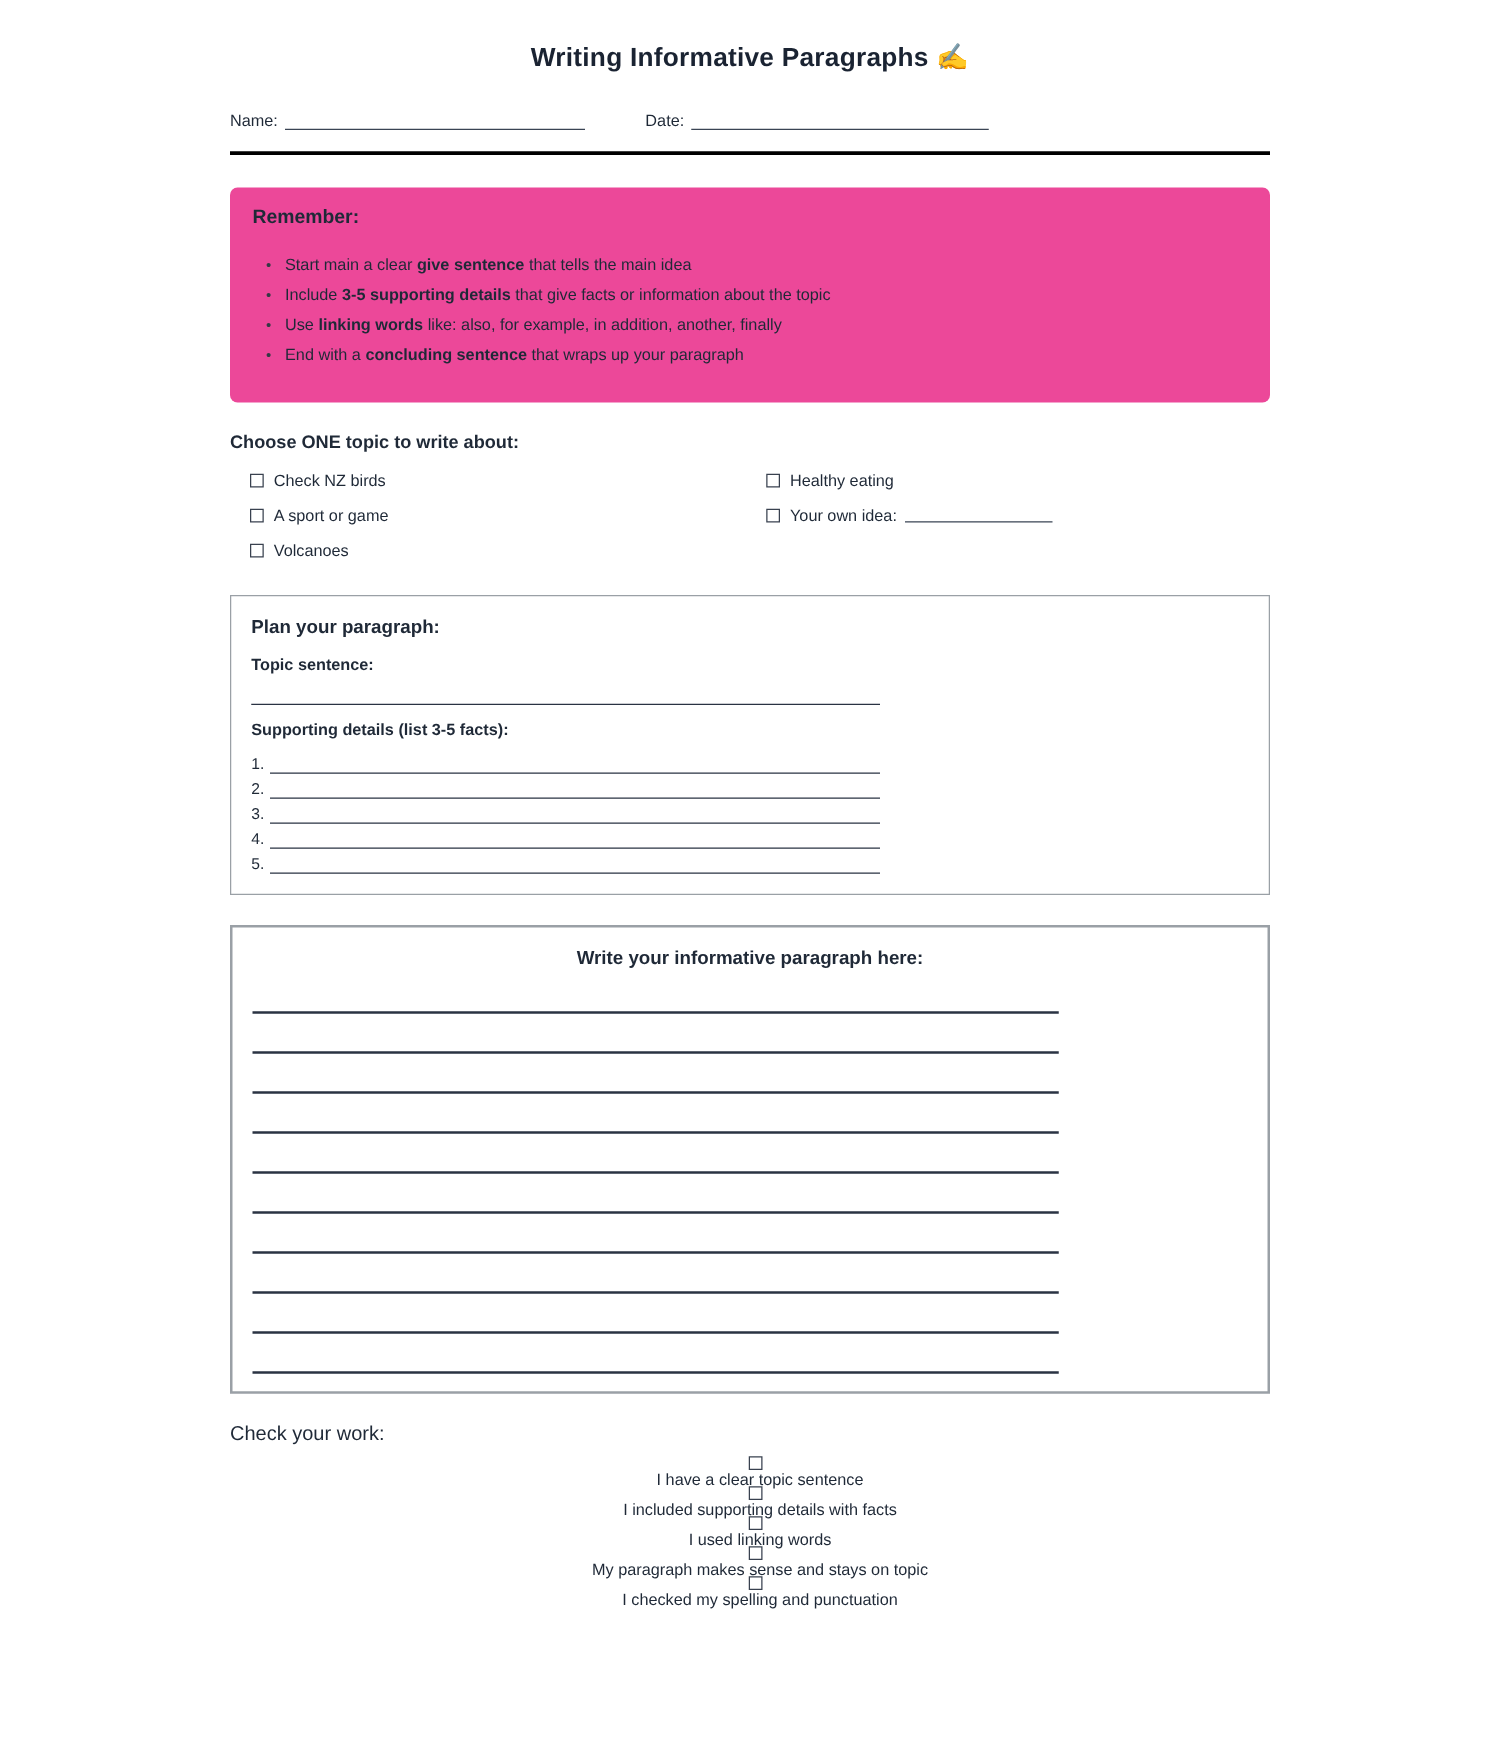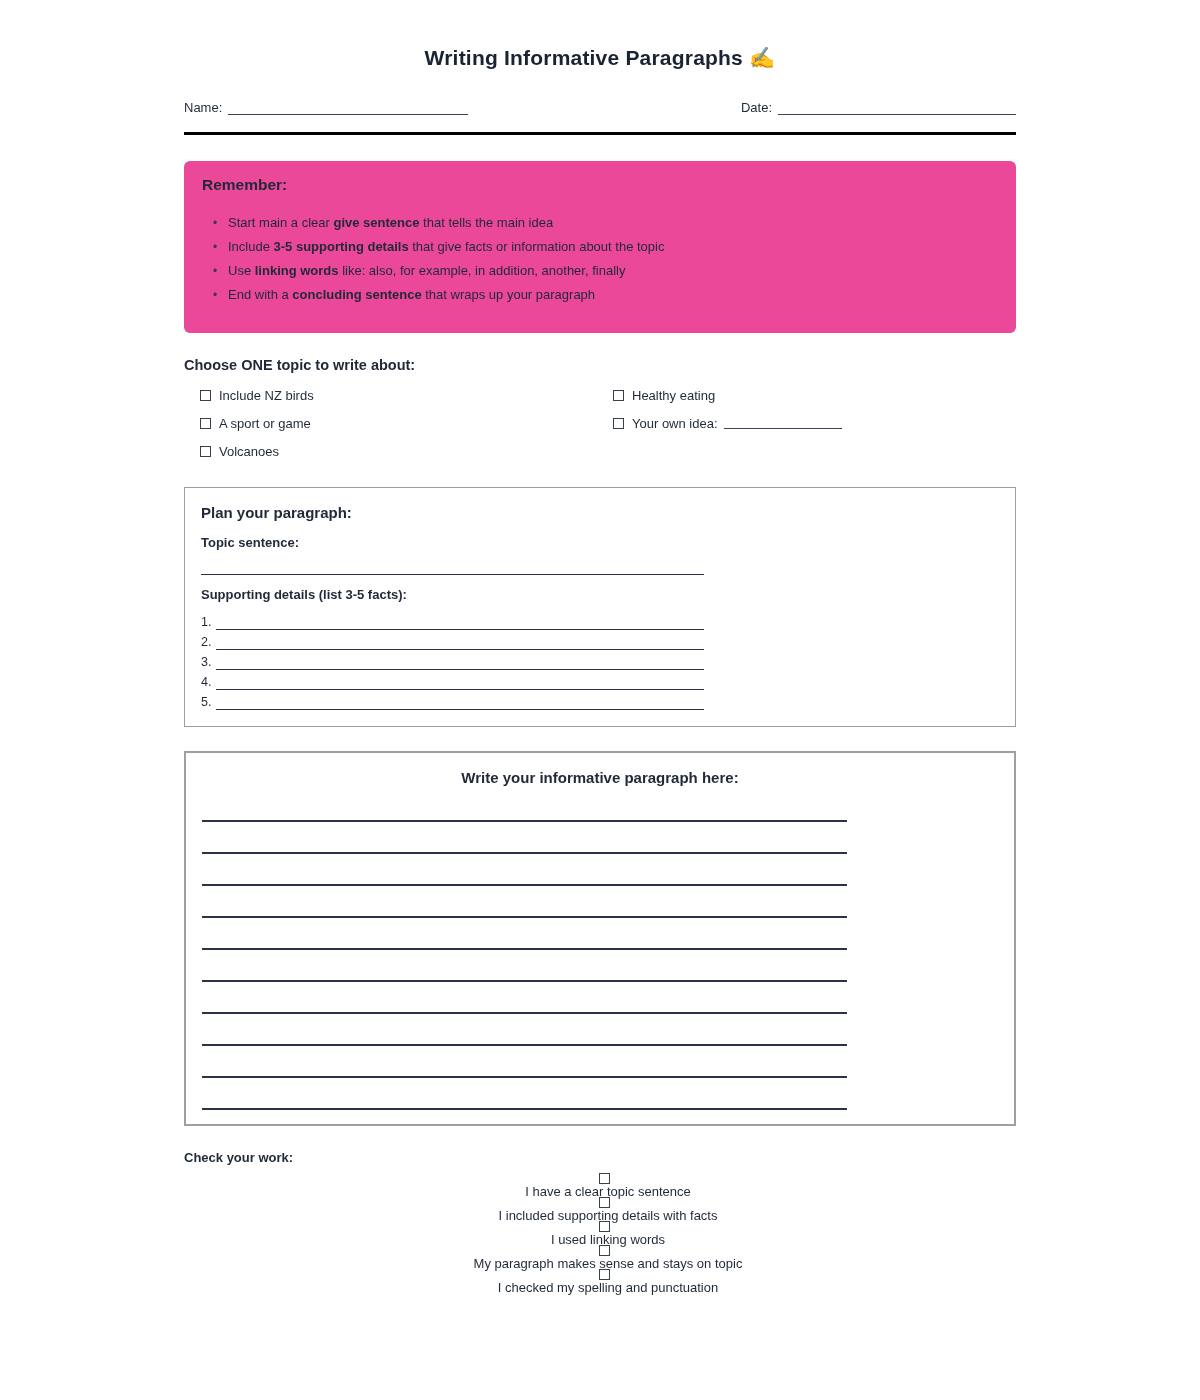--- a/index.html
+++ b/index.html
@@ -3,27 +3,27 @@
 <meta charset="utf-8">
 <style>
   * { margin: 0; padding: 0; box-sizing: border-box; }
   html, body { background: #ffffff; }
   body {
     width: 1200px; height: 1400px;
     font-family: "Liberation Sans", "DejaVu Sans", sans-serif;
     color: #1f2937;
     position: relative;
   }
-  .page { width: 832px; margin: 16px auto; padding-top: 30px; }
+  .page { width: 832px; margin: 4px auto; padding-top: 30px; }
 
   
   .title { text-align: center; font-size: 21px; font-weight: bold; color: #1a2332; letter-spacing: 0.2px; }
 
   
-  .head-row { display: flex; justify-content: space-between; align-items: flex-end; margin-top: 30px; font-size: 13px; }
+  .head-row { display: flex; align-items: flex-end; margin-top: 30px; font-size: 13px; gap: 48px; }
   .head-group { display: flex; align-items: flex-end; }
   .head-label { margin-right: 6px; line-height: 15px; }
   .fill-line { display: inline-block; border-bottom: 1px solid #3a4454; height: 14px; }
   .name-line { width: 240px; }
   .date-line { width: 238px; }
   .thick-rule { border: none; border-top: 3px solid #000000; margin-top: 17px; }
 
   
   .remember-box { background: #ec4899; border-radius: 6px; margin-top: 26px; padding: 15px 18px 26px 18px; }
   .remember-heading { font-size: 15.5px; font-weight: bold; }
@@ -52,21 +52,21 @@
   .plan-line { width: 488px; border-bottom: 1.2px solid #2a3343; margin-left: 5px; height: 15px; }
 
   
   .write-box { border: 2px solid #9aa0a6; margin-top: 24px; padding: 14px 16px 14px 16px; text-align: center; }
   .write-heading { font-size: 15px; font-weight: bold; line-height: 21px; }
   .write-line { width: 645px; height: 32px; border-bottom: 2px solid #2a3343; }
   .write-line:first-child { height: 34px; }
 
   
   .check-section { margin-top: 24px; }
-  .check-heading { font-size: 13px; font-weight: bold; }
+  .check-heading { font-size: 16px; font-weight: normal; }
   .check-list { margin-top: 8px; padding-left: 16px; }
   .check-item { display: flex; align-items: center; height: 24px; font-size: 13px; flex-direction: column; }
 </style>
 </head>
 <body>
 
 <div class="page">
 
   <div class="title">
     <span>Writing Informative Paragraphs</span>
@@ -105,21 +105,21 @@
         <span class="bullet-text"><span>End with a </span><b>concluding sentence</b><span> that wraps up your paragraph</span></span>
       </li>
     </ul>
   </div>
 
   <div class="topics-heading">Choose ONE topic to write about:</div>
   <div class="topics-grid">
     <div class="topic-col">
       <div class="topic-item">
         <span class="cbox"></span>
-        <span>Include NZ birds</span>
+        <span>Check NZ birds</span>
       </div>
       <div class="topic-item">
         <span class="cbox"></span>
         <span>A sport or game</span>
       </div>
       <div class="topic-item">
         <span class="cbox"></span>
         <span>Volcanoes</span>
       </div>
     </div>

